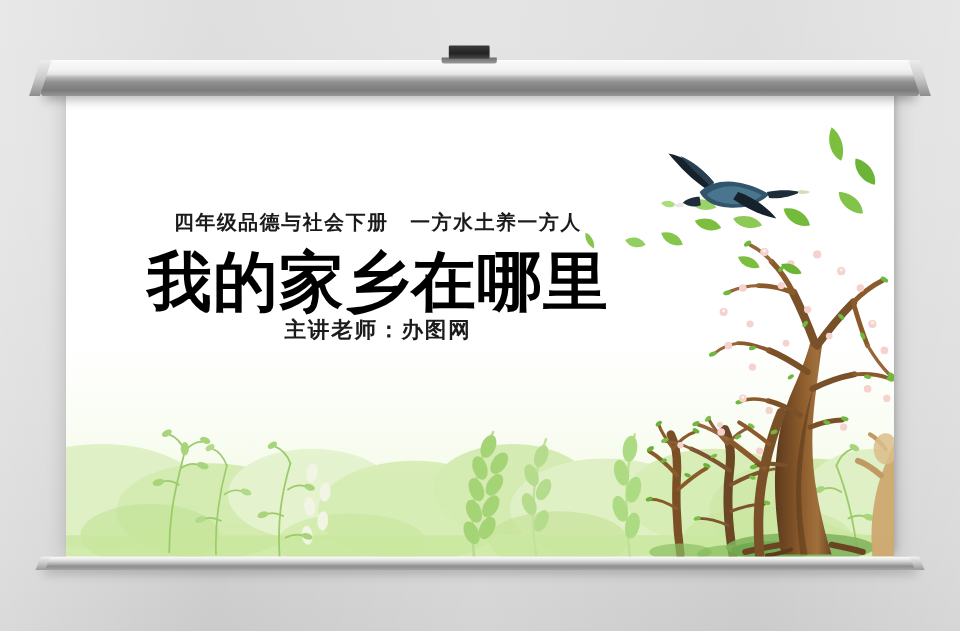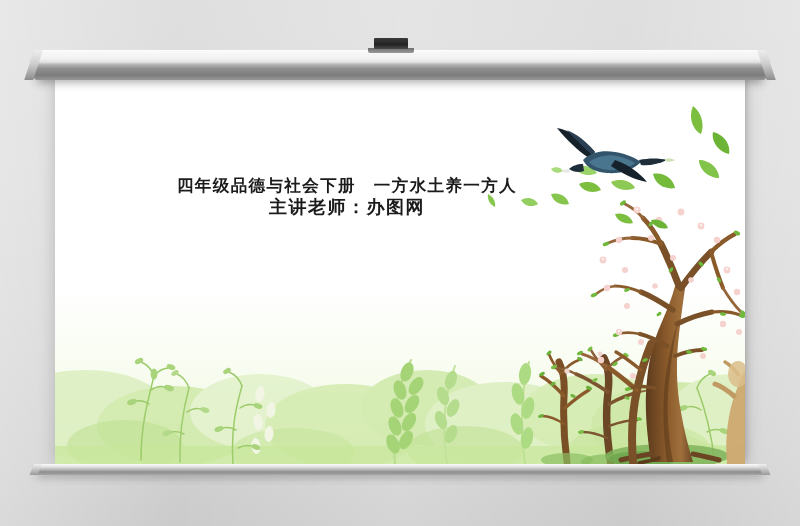--- a/index.html
+++ b/index.html
@@ -74,21 +74,21 @@
   #weightbar:after{
     content:"";position:absolute;right:0;top:0;width:8px;height:100%;
     background:linear-gradient(180deg,#f0f0f0,#9a9a9a);transform:skewX(22deg);transform-origin:top right;
   }
 
   
   .layer{position:absolute;left:0;top:0;width:690px;height:390px;pointer-events:none;}
 
   
   #text-block{
-    position:absolute;left:0;top:104px;width:520px;text-align:center;z-index:4;padding-left:32px;
+    position:absolute;left:0;top:104px;width:520px;text-align:center;z-index:4;
   }
   #subtitle{
     font-family:"Liberation Serif","DejaVu Serif",serif;
     font-weight:bold;font-size:16.5px;color:#1b1b1b;
     letter-spacing:1.4px;line-height:1;white-space:nowrap;
   }
   #main-title{
     font-family:"DejaVu Sans","Liberation Sans",sans-serif;
     font-weight:bold;font-size:54px;color:#000;
     letter-spacing:1px;line-height:1.05;margin-top:12px;white-space:nowrap;
@@ -447,20 +447,21 @@
 
         <path d="M556 92 C568 100 580 106 592 108 C584 98 572 90 560 86 Z" fill="#16222b"></path>
 
         <path d="M584 86 C594 84 604 84 612 86 C604 90 594 92 586 91 Z" fill="#1d2e3a"></path>
         <path d="M610 85 C614 84 618 85 620 86 C617 88 613 88 610 87 Z" fill="#cfe0b8"></path>
       </g>
     </svg>
 
     <div id="text-block">
       <div id="subtitle">四年级品德与社会下册　一方水土养一方人</div>
+      <div id="main-title">我的家乡在哪里</div>
       <div id="presenter">主讲老师：办图网</div>
     </div>
 
   </div>
 
   <div id="weightbar"></div>
 
 </div>
 
 </body></html>

